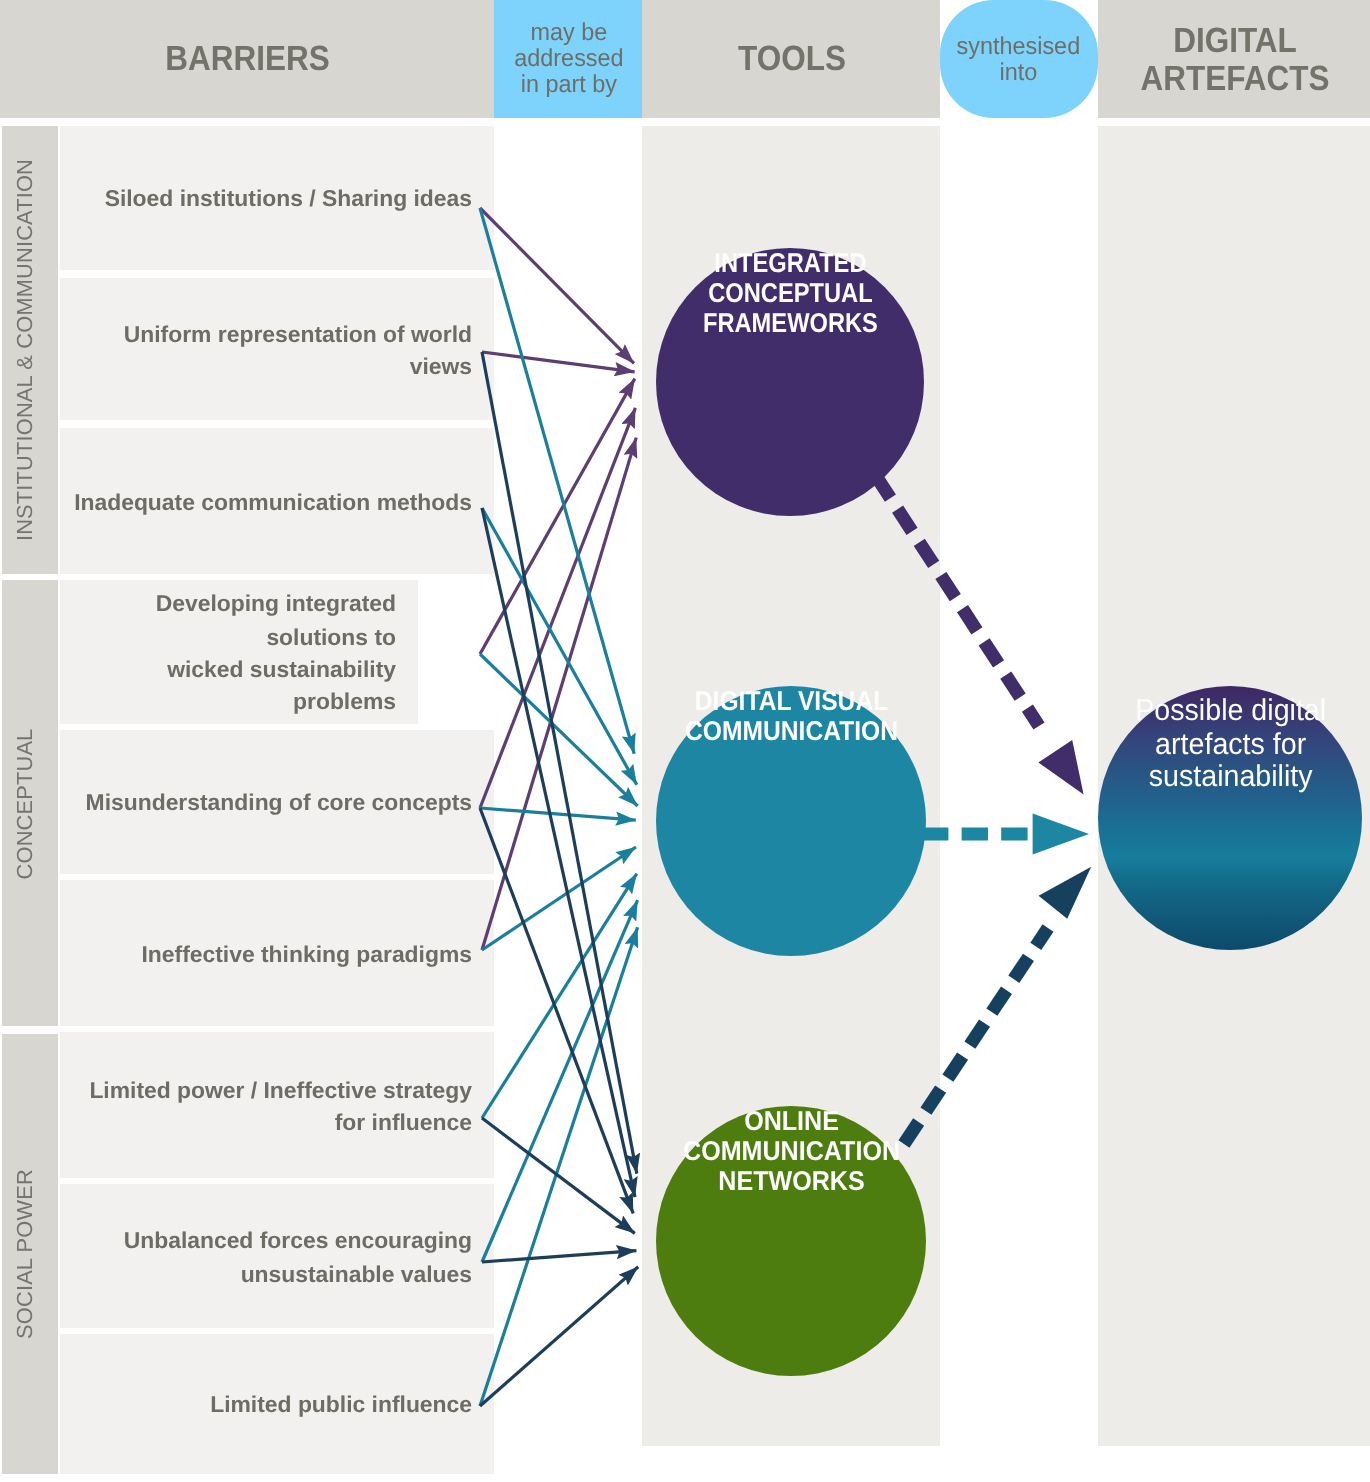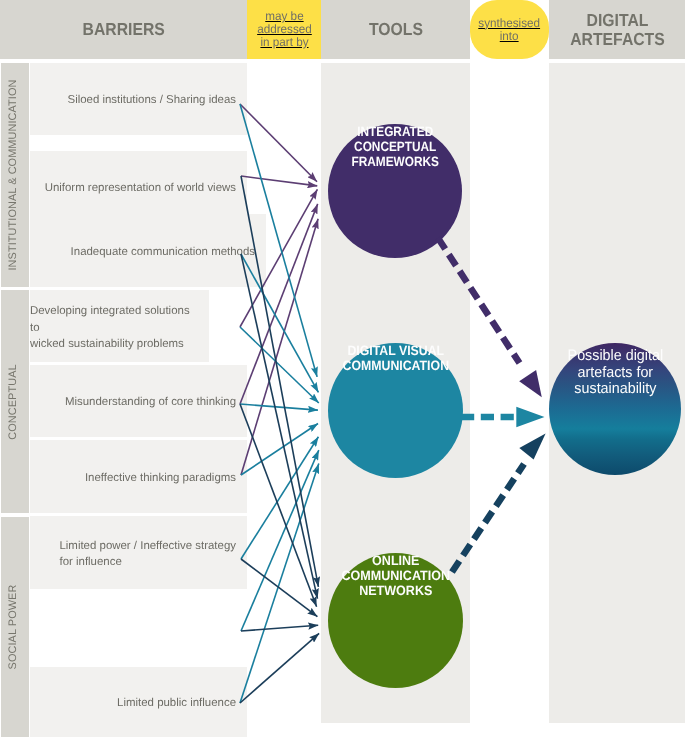--- a/index.html
+++ b/index.html
@@ -5,40 +5,40 @@
 <style>
   html,body{margin:0;padding:0;background:#ffffff;}
   body{width:685px;height:741px;overflow:hidden;
        font-family:"Liberation Sans",sans-serif;
        -webkit-font-smoothing:antialiased;
        text-rendering:geometricPrecision;}
   #stage{position:relative;width:685px;height:741px;background:#ffffff;}
 
   .hdr{position:absolute;top:0;height:59px;background:#d7d6d0;
        display:flex;align-items:center;justify-content:center;}
-  .hdr.light{background:#fde047;text-decoration:underline;}
+  .hdr.light{background:#7dd3fc;}
   .hdr-title{font-size:17.5px;font-weight:bold;color:#73736a;
              letter-spacing:0;text-align:center;line-height:18.6px;
              transform:scaleX(.90);}
   .hdr-sub{font-size:12.2px;color:#6f6e66;text-align:center;line-height:12.9px;
            transform:scaleX(.96);}
 
   .colbg{position:absolute;background:#edece9;}
 
   .grp{position:absolute;left:1px;width:28px;background:#d7d6d0;}
   .grp .lbl{position:absolute;left:50%;top:50%;
             transform:translate(-50%,-50%) rotate(-90deg) translateY(-2.1px);
             white-space:nowrap;font-size:10.9px;letter-spacing:.1px;
             color:#76756c;}
 
   .row{position:absolute;left:30px;background:#f2f1ef;}
   .row .txt{position:absolute;right:11px;top:50%;
-            transform:translateY(-50%);text-align:left;
+            transform:translateY(-50%);text-align:right;
             font-size:11.45px;color:#6d6c65;line-height:16.2px;
-            white-space:pre-line;margin-top:1.4px;}
+            white-space:pre-line;margin-top:1.4px;font-weight:bold;}
 
   .circ{position:absolute;border-radius:50%;display:flex;
         align-items:flex-start;justify-content:center;text-align:center;}
   .circ .lbl{color:#fdfdfd;font-size:13.6px;font-weight:bold;
              letter-spacing:0;line-height:15.2px;white-space:pre-line;
              transform:scaleX(.871);}
   .circ.c2 .lbl{transform:scaleX(.906);}
   .circ.c3 .lbl{transform:scaleX(.923);}
   .circ.grad .lbl{font-weight:normal;font-size:15.1px;line-height:16.65px;
                   letter-spacing:0;transform:scaleX(.948) translateY(5.2px);}
@@ -80,39 +80,43 @@
   <div class="grp" style="top:290px;height:223px;">
     <span class="lbl">CONCEPTUAL</span>
   </div>
   <div class="grp" style="top:517px;height:220px;">
     <span class="lbl">SOCIAL POWER</span>
   </div>
 
   <div class="row" style="top:63px;width:217px;height:72px;">
     <div class="txt">Siloed institutions / Sharing ideas</div>
   </div>
-  <div class="row" style="top:151px;width:217px;height:71px;">
+  <div class="row" style="top:139px;width:217px;height:71px;">
     <div class="txt">Uniform representation of world views</div>
   </div>
-  <div class="row" style="top:214px;width:236px;height:73px;">
+  <div class="row" style="top:214px;width:217px;height:73px;">
     <div class="txt">Inadequate communication methods</div>
   </div>
   <div class="row" style="top:290px;width:179px;height:72px;">
     <div class="txt">Developing integrated solutions to
 wicked sustainability problems</div>
   </div>
   <div class="row" style="top:365px;width:217px;height:72px;">
-    <div class="txt">Misunderstanding of core thinking</div>
+    <div class="txt">Misunderstanding of core concepts</div>
   </div>
   <div class="row" style="top:440px;width:217px;height:73px;">
     <div class="txt">Ineffective thinking paradigms</div>
   </div>
   <div class="row" style="top:516px;width:217px;height:73px;">
     <div class="txt">Limited power / Ineffective strategy
 for influence</div>
+  </div>
+  <div class="row" style="top:592px;width:217px;height:72px;">
+    <div class="txt">Unbalanced forces encouraging
+unsustainable values</div>
   </div>
   <div class="row" style="top:667px;width:217px;height:70px;">
     <div class="txt">Limited public influence</div>
   </div>
 
   <div class="circ" style="left:328px;top:124px;width:134px;height:134px;background:#412d69;">
     <div class="lbl">INTEGRATED
 CONCEPTUAL
 FRAMEWORKS</div>
   </div>

